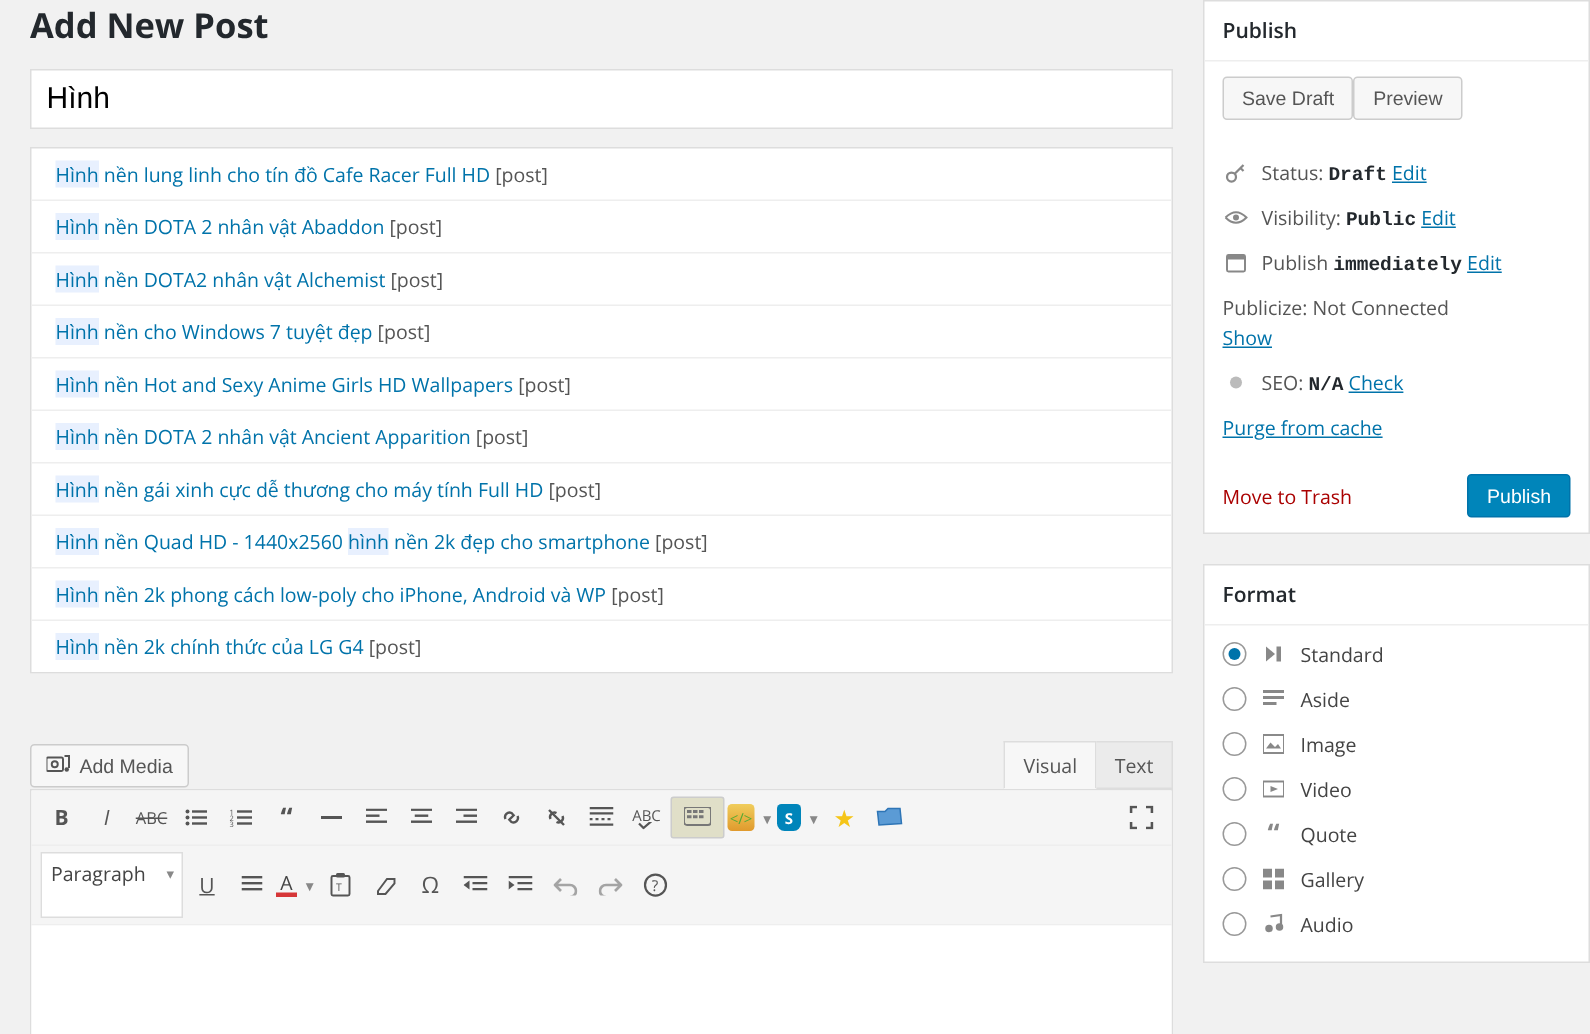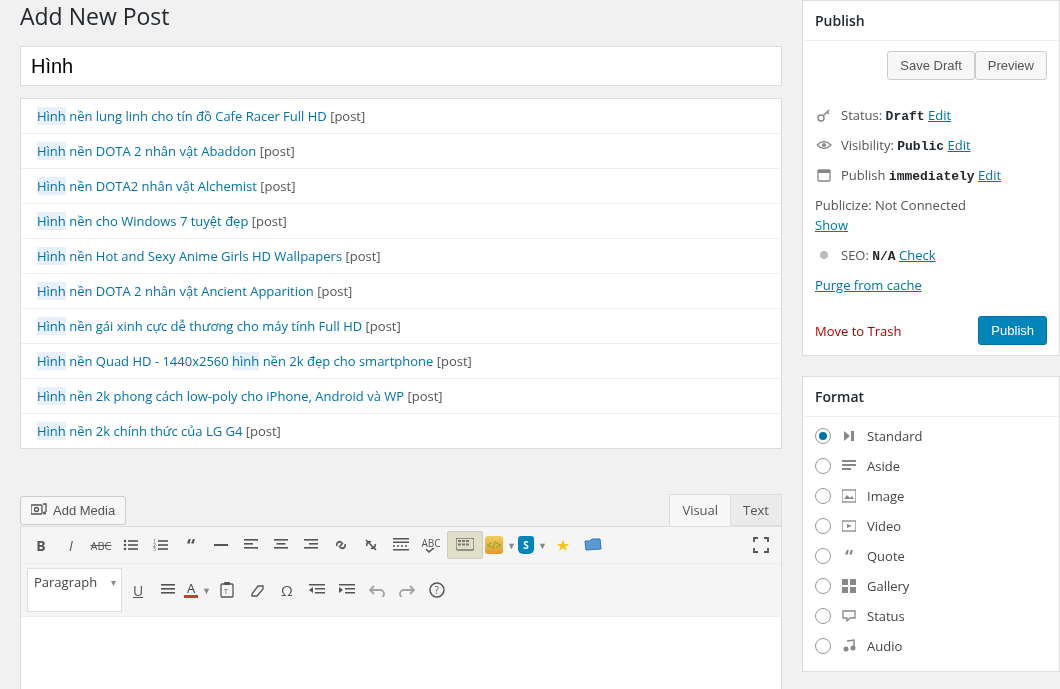--- a/index.html
+++ b/index.html
@@ -1,20 +1,20 @@
 <!DOCTYPE html>
 <html><head>
 <meta charset="utf-8">
 <style>
 * { box-sizing: border-box; margin: 0; padding: 0; }
 body { font-family: -apple-system, "Open Sans", sans-serif; font-size: 13px; color: #444; background: #f1f1f1; }
 .wrap { display: flex; gap: 20px; padding: 0 0 0 20px; }
 .main-col { flex: 1; min-width: 0; }
 .side-col { width: 258px; flex-shrink: 0; }
-h1 { font-size: 23px; font-weight: 400; color: #23282d; margin: 0 0 14px 0; padding-top: 0; }
+h1 { font-size: 23px; font-weight: 700; color: #23282d; margin: 0 0 14px 0; padding-top: 0; }
 .title-input { width: 100%; height: 40px; font-size: 20px; padding: 3px 10px; border: 1px solid #ddd; background: #fff; outline: none; }
 .suggestions { margin-top: 12px; border: 1px solid #ddd; background: #fff; }
 .sug-item { padding: 8px 16px; border-bottom: 1px solid #eee; }
 .sug-item:last-child { border-bottom: none; }
 .sug-item a { color: #0073aa; text-decoration: none; }
 .hl { background: #e8f0fe; }
 .suffix { color: #555; }
 .media-row { margin-top: 45px; display: flex; align-items: center; justify-content: space-between; }
 .add-media-btn { display: inline-flex; align-items: center; gap: 6px; border: 1px solid #ccc; background: #f7f7f7; padding: 6px 10px; border-radius: 3px; color: #555; cursor: pointer; font-size: 13px; }
 .tabs { display: flex; }
@@ -38,21 +38,21 @@
 .pub-row a, .linklike { color: #0073aa; text-decoration: underline; cursor: pointer; }
 .pub-actions { display: flex; align-items: center; justify-content: space-between; padding: 6px 12px 10px; }
 .btn { border: 1px solid #ccc; background: #f7f7f7; padding: 6px 12px; border-radius: 3px; cursor: pointer; font-size: 13px; color: #555; }
 .btn.primary { background: #0085ba; border-color: #0073aa; color: #fff; }
 .trashlink { color: #a00; text-decoration: none; cursor: pointer; }
 .format-list { padding: 4px 12px 10px; }
 .format-item { display: flex; align-items: center; gap: 10px; padding: 6px 0; }
 .radio { width: 16px; height: 16px; border: 1px solid #999; border-radius: 50%; display: inline-flex; align-items: center; justify-content: center; cursor: pointer; }
 .radio.checked::after { content: ""; width: 8px; height: 8px; background: #0073aa; border-radius: 50%; }
 .format-icon { width: 16px; height: 16px; color: #888; display: inline-flex; align-items: center; justify-content: center; }
-.top-actions { display: flex; justify-content: flex-end; padding: 10px 12px; }
+.top-actions { display: flex; justify-content: flex-start; padding: 10px 12px; }
 svg { display: block; }
 .mini-dd { display: inline-flex; align-items: center; gap: 4px; }
 .mini-dd .dd { font-size: 9px; color: #888; }
 .star { color: #f5c518; font-size: 16px; }
 .square-orange { width: 18px; height: 18px; background: linear-gradient(#f0cd5c,#e09a2d); border-radius: 3px; display: inline-flex; align-items: center; justify-content: center; color: #5a3; font-size: 10px; }
 .shield { width: 16px; height: 18px; background: #0085ba; border-radius: 3px 3px 5px 5px; color: #fff; font-size: 10px; font-weight: 700; display: inline-flex; align-items: center; justify-content: center; }
 </style>
 </head>
 <body>
 
@@ -387,29 +387,20 @@
                 <rect x="8" y="0" width="6" height="6" fill="#888"></rect>
                 <rect x="0" y="8" width="6" height="6" fill="#888"></rect>
                 <rect x="8" y="8" width="6" height="6" fill="#888"></rect>
               </svg>
             </span>
             <span>Gallery</span>
           </div>
           <div class="format-item">
             <span class="radio"></span>
             <span class="format-icon">
-              <svg width="14" height="12" viewBox="0 0 14 12">
-                <path d="M1 1 H13 V8 H8 L5 11 V8 H1 Z" fill="none" stroke="#888" stroke-width="1.3"></path>
-              </svg>
-            </span>
-            <span>Status</span>
-          </div>
-          <div class="format-item">
-            <span class="radio"></span>
-            <span class="format-icon">
               <svg width="14" height="14" viewBox="0 0 14 14">
                 <path d="M5 2 L12 1 V9" fill="none" stroke="#888" stroke-width="1.5"></path>
                 <circle cx="4" cy="10" r="2.5" fill="#888"></circle>
                 <circle cx="11" cy="9" r="2.5" fill="#888"></circle>
               </svg>
             </span>
             <span>Audio</span>
           </div>
         </div>
     </div>

